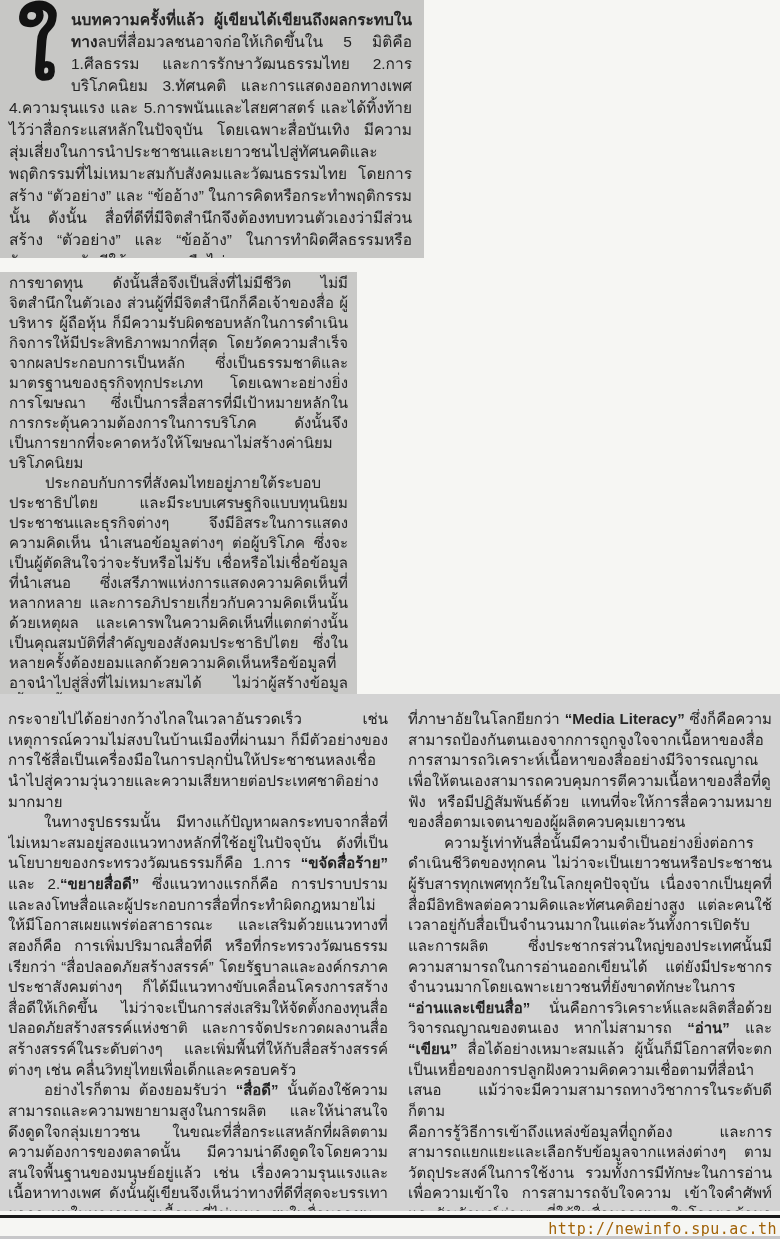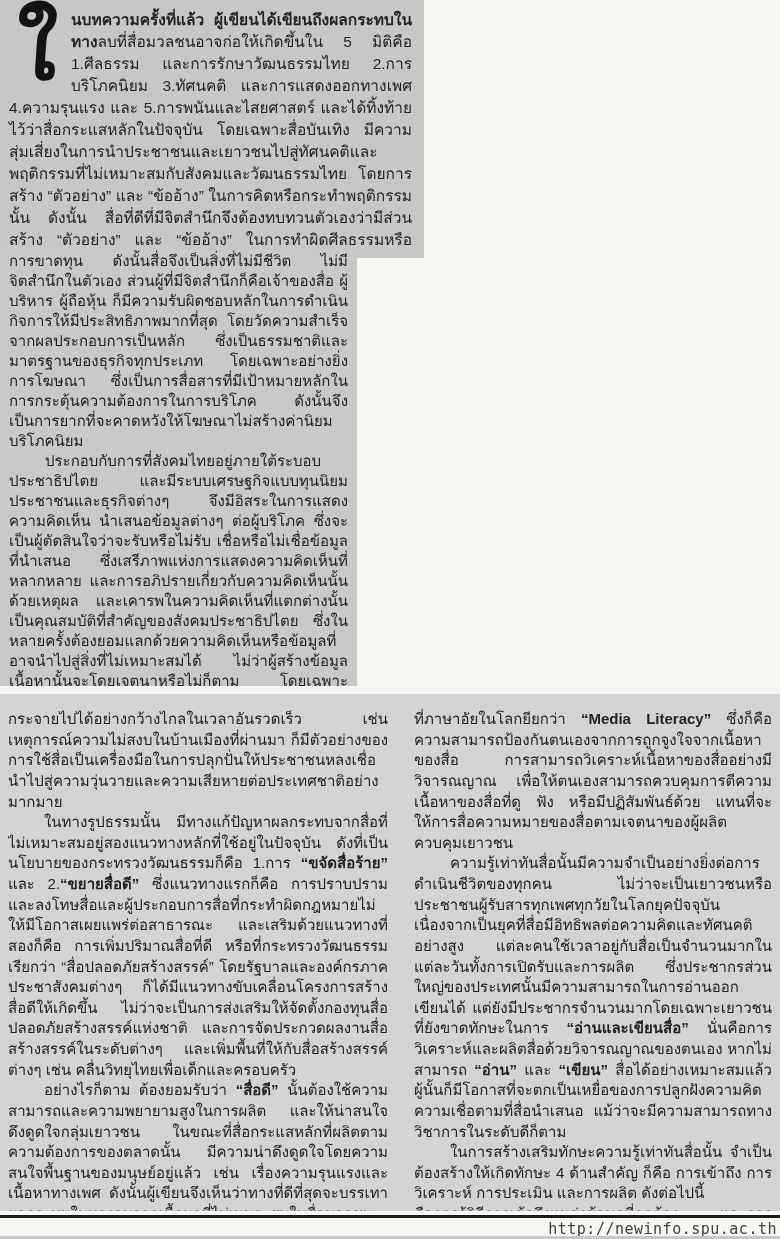--- a/index.html
+++ b/index.html
@@ -20,31 +20,31 @@
     overflow:hidden;
   }
   .block{position:absolute;overflow:hidden;}
   .block-top{
     left:0;top:0;width:424px;height:258px;
     background:var(--block-top);
     padding:9px 12px 0 9px;
     font-size:15.5px;line-height:1.42;
   }
   .block-mid{
-    left:0;top:250px;width:357px;height:436px;
+    left:0;top:272px;width:357px;height:436px;
     background:var(--block-mid);
     padding:1px 9px 0 9px;
     font-size:15px;line-height:1.335;
   }
   .block-bottom{
     left:0;top:694px;width:780px;height:517px;
     background:var(--block-bottom);
     padding:15px 8px 0 8px;
     font-size:15px;line-height:1.375;
-    display:flex;gap:26px;
+    display:flex;gap:20px;
   }
   .col{overflow:hidden;}
   .col-left{width:380px;flex:0 0 auto;}
   .col-right{flex:1 1 auto;}
   .par{
     text-align:justify;
     text-align-last:left;
     overflow-wrap:anywhere;
     word-break:break-word;
   }
@@ -68,21 +68,21 @@
     text-underline-offset:3px;
     margin:9px 0 4px 30px;
   }
   .rule{
     position:absolute;left:0;top:1215px;width:780px;height:3px;
     background:var(--rule);
   }
   .footer-url{
     position:absolute;top:1220px;right:3px;
     font-family:"DejaVu Sans Mono","Liberation Mono",monospace;
-    font-size:15px;color:#404040;letter-spacing:.5px;text-align:center;
+    font-size:15px;color:#a16207;letter-spacing:.5px;text-align:center;
   }
   .bottom-strip{
     position:absolute;left:0;top:1236px;width:780px;height:3px;
     background:#c7c7c9;
   }
 </style>
 </head>
 <body>
 
 <div class="page-root">
@@ -99,21 +99,20 @@
 
   <section class="block block-bottom">
     <div class="col col-left">
       <p class="par"><span>กระจายไปได้อย่างกว้างไกลในเวลาอันรวดเร็ว เช่น เหตุการณ์ความไม่สงบในบ้านเมืองที่ผ่านมา ก็มีตัวอย่างของการใช้สื่อเป็นเครื่องมือในการปลุกปั่นให้ประชาชนหลงเชื่อ นำไปสู่ความวุ่นวายและความเสียหายต่อประเทศชาติอย่างมากมาย</span></p>
       <p class="par indent"><span>ในทางรูปธรรมนั้น มีทางแก้ปัญหาผลกระทบจากสื่อที่ไม่เหมาะสมอยู่สองแนวทางหลักที่ใช้อยู่ในปัจจุบัน ดังที่เป็นนโยบายของกระทรวงวัฒนธรรมก็คือ 1.การ </span><b>“ขจัดสื่อร้าย”</b><span> และ 2.</span><b>“ขยายสื่อดี”</b><span> ซึ่งแนวทางแรกก็คือ การปราบปรามและลงโทษสื่อและผู้ประกอบการสื่อที่กระทำผิดกฎหมายไม่ให้มีโอกาสเผยแพร่ต่อสาธารณะ และเสริมด้วยแนวทางที่สองก็คือ การเพิ่มปริมาณสื่อที่ดี หรือที่กระทรวงวัฒนธรรมเรียกว่า “สื่อปลอดภัยสร้างสรรค์” โดยรัฐบาลและองค์กรภาคประชาสังคมต่างๆ ก็ได้มีแนวทางขับเคลื่อนโครงการสร้างสื่อดีให้เกิดขึ้น ไม่ว่าจะเป็นการส่งเสริมให้จัดตั้งกองทุนสื่อปลอดภัยสร้างสรรค์แห่งชาติ และการจัดประกวดผลงานสื่อสร้างสรรค์ในระดับต่างๆ และเพิ่มพื้นที่ให้กับสื่อสร้างสรรค์ต่างๆ เช่น คลื่นวิทยุไทยเพื่อเด็กและครอบครัว</span></p>
       <p class="par indent"><span>อย่างไรก็ตาม ต้องยอมรับว่า </span><b>“สื่อดี”</b><span> นั้นต้องใช้ความสามารถและความพยายามสูงในการผลิต และให้น่าสนใจ ดึงดูดใจกลุ่มเยาวชน ในขณะที่สื่อกระแสหลักที่ผลิตตามความต้องการของตลาดนั้น มีความน่าดึงดูดใจโดยความสนใจพื้นฐานของมนุษย์อยู่แล้ว เช่น เรื่องความรุนแรงและเนื้อหาทางเพศ ดังนั้นผู้เขียนจึงเห็นว่าทางที่ดีที่สุดจะบรรเทาผลกระทบในทางลบจากเนื้อหาที่ไม่เหมาะสมในสื่อมวลชน โดยเฉพาะผลกระทบต่อเยาวชนนั้น ไม่ใช่การ “ปกป้อง” เยาวชนจากเนื้อหาที่ไม่พึงประสงค์ เนื่องจากเยาวชนไม่สามารถหลีกหนีเนื้อหาของสื่อในปัจจุบันไปได้ตลอดไป แต่เป็นการสร้าง “ภูมิคุ้มกัน” จากเนื้อหาเหล่านั้นด้วย </span></p>
     </div>
     <div class="col col-right">
       <p class="par"><span>ที่ภาษาอัยในโลกยียกว่า </span><b>“Media Literacy”</b><span> ซึ่งก็คือความสามารถป้องกันตนเองจากการถูกจูงใจจากเนื้อหาของสื่อ การสามารถวิเคราะห์เนื้อหาของสื่ออย่างมีวิจารณญาณ เพื่อให้ตนเองสามารถควบคุมการตีความเนื้อหาของสื่อที่ดู ฟัง หรือมีปฏิสัมพันธ์ด้วย แทนที่จะให้การสื่อความหมายของสื่อตามเจตนาของผู้ผลิตควบคุมเยาวชน</span></p>
       <p class="par indent"><span>ความรู้เท่าทันสื่อนั้นมีความจำเป็นอย่างยิ่งต่อการดำเนินชีวิตของทุกคน ไม่ว่าจะเป็นเยาวชนหรือประชาชนผู้รับสารทุกเพศทุกวัยในโลกยุคปัจจุบัน เนื่องจากเป็นยุคที่สื่อมีอิทธิพลต่อความคิดและทัศนคติอย่างสูง แต่ละคนใช้เวลาอยู่กับสื่อเป็นจำนวนมากในแต่ละวันทั้งการเปิดรับและการผลิต ซึ่งประชากรส่วนใหญ่ของประเทศนั้นมีความสามารถในการอ่านออกเขียนได้ แต่ยังมีประชากรจำนวนมากโดยเฉพาะเยาวชนที่ยังขาดทักษะในการ </span><b>“อ่านและเขียนสื่อ”</b><span> นั่นคือการวิเคราะห์และผลิตสื่อด้วยวิจารณญาณของตนเอง หากไม่สามารถ </span><b>“อ่าน”</b><span> และ </span><b>“เขียน”</b><span> สื่อได้อย่างเหมาะสมแล้ว ผู้นั้นก็มีโอกาสที่จะตกเป็นเหยื่อของการปลูกฝังความคิดความเชื่อตามที่สื่อนำเสนอ แม้ว่าจะมีความสามารถทางวิชาการในระดับดีก็ตาม</span></p>
-      <p class="par indent"><span>ในการสร้างเสริมทักษะความรู้เท่าทันสื่อนั้น จำเป็นต้องสร้างให้เกิดทักษะ 4 ด้านสำคัญ ก็คือ การเข้าถึง การวิเคราะห์ การประเมิน และการผลิต ดังต่อไปนี้</span></p>
       <p class="par"><span>คือการรู้วิธีการเข้าถึงแหล่งข้อมูลที่ถูกต้อง และการสามารถแยกแยะและเลือกรับข้อมูลจากแหล่งต่างๆ ตามวัตถุประสงค์ในการใช้งาน รวมทั้งการมีทักษะในการอ่านเพื่อความเข้าใจ การสามารถจับใจความ เข้าใจคำศัพท์และสัญลักษณ์ต่างๆ ที่ใช้ในสื่อมวลชน ในโลกยุคข้อมูลข่าวสารนั้น</span></p>
     </div>
   </section>
 
   <div class="rule"></div>
   <div class="footer-url">http://newinfo.spu.ac.th</div>
   <div class="bottom-strip"></div>
 
 </div>
 

